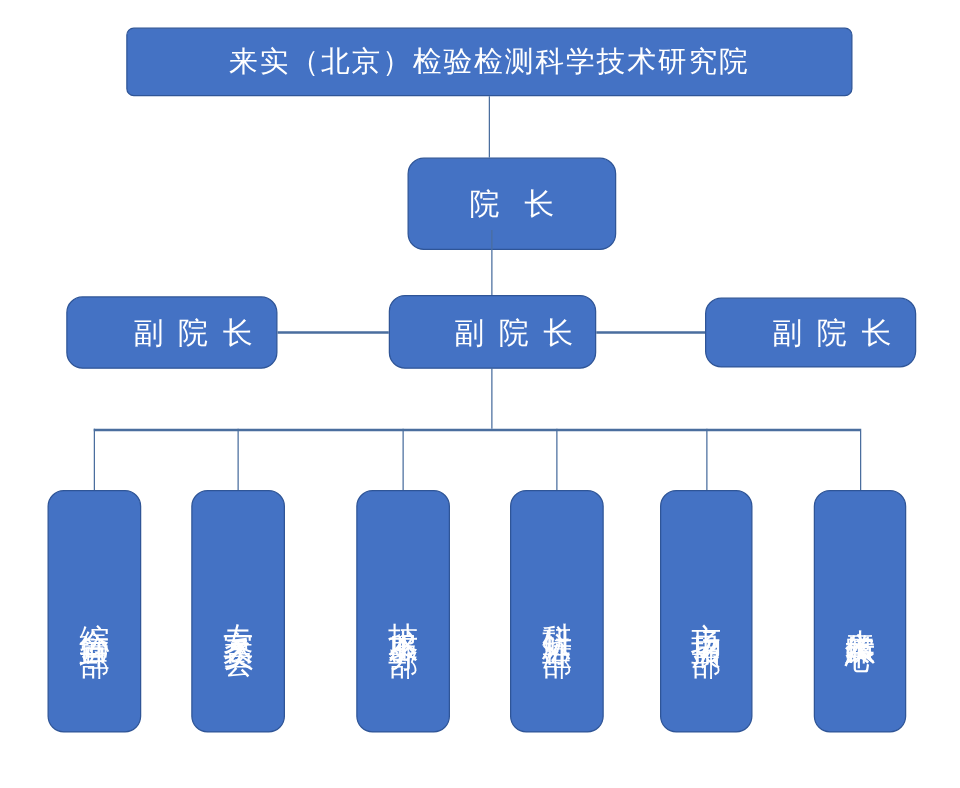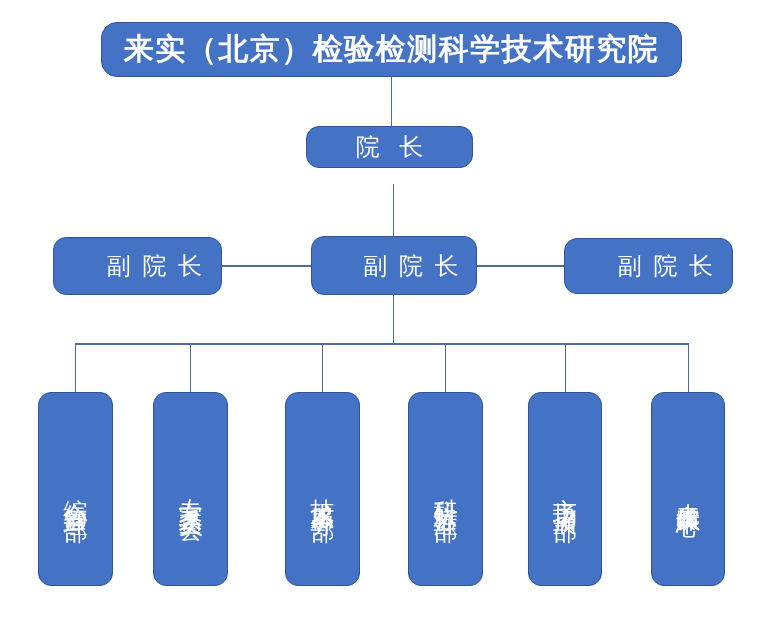--- a/index.html
+++ b/index.html
@@ -21,28 +21,28 @@
     color: #ffffff;
     display: flex;
     align-items: center;
     justify-content: center;
     text-align: center;
     border-radius: 13px;
   }
 
   .node-root {
     left: 101px; top: 22px; width: 581px; height: 55px;
-    border-radius: 16px;
-    font-size: 30px;
+    border-radius: 6px;
+    font-size: 23px;
     letter-spacing: 1.5px;
-    font-weight: 700;
+    font-weight: 400;
   }
 
   .node-president {
-    left: 306px; top: 126px; width: 167px; height: 42px;
+    left: 326px; top: 126px; width: 167px; height: 74px;
     font-size: 24px;
     word-spacing: 12px;
     font-weight: 500;
   }
 
   .node-vp {
     width: 169px; height: 58px;
     font-size: 24px;
     word-spacing: 2px;
     letter-spacing: 1px;

